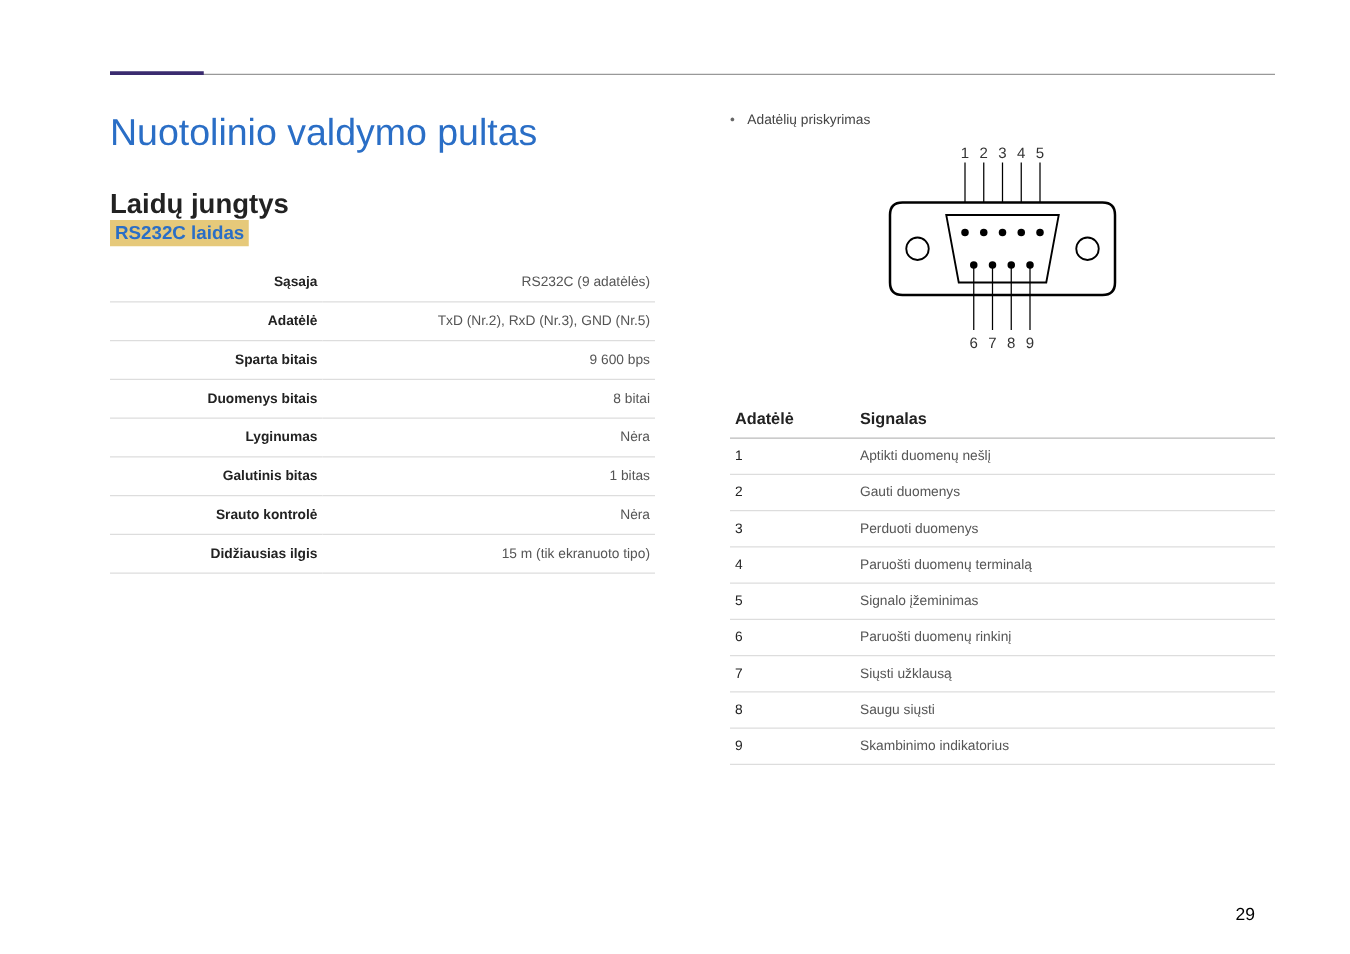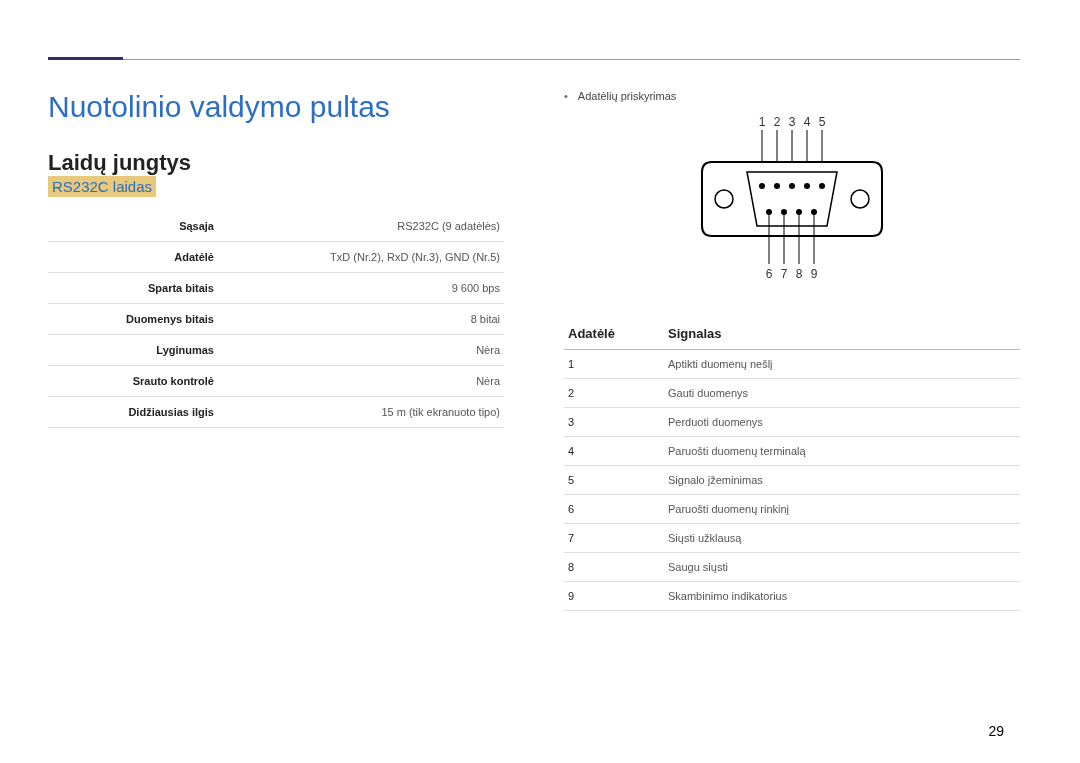--- a/index.html
+++ b/index.html
@@ -5,21 +5,21 @@
   * { margin: 0; padding: 0; box-sizing: border-box; }
   body {
     font-family: Arial, Helvetica, sans-serif;
     background: #fff;
     width: 1080px;
     height: 763px;
     position: relative;
     color: #333;
   }
   .page {
-    padding: 40px 60px 30px 48px;
+    padding: 40px 60px 30px 88px;
   }
   .header-bar {
     border-bottom: 1px solid #999;
     margin-bottom: 30px;
     height: 20px;
     position: relative;
   }
   .header-bar::before {
     content: "";
     position: absolute;
@@ -41,21 +41,21 @@
     color: #2a6ec6;
     margin-bottom: 26px;
   }
   .title-sub {
     font-size: 22px;
     font-weight: bold;
     color: #222;
   }
   .title-sec {
     font-size: 15px;
-    font-weight: normal;
+    font-weight: bold;
     color: #2a6ec6;
     background: #e6c97a;
     display: inline-block;
     padding: 2px 4px;
     margin-bottom: 14px;
   }
   .spec-table {
     width: 100%;
     border-collapse: collapse;
     font-size: 11px;
@@ -146,20 +146,24 @@
             </tr>
             <tr>
               <td>Duomenys bitais</td>
               <td>8 bitai</td>
             </tr>
             <tr>
               <td>Lyginumas</td>
               <td>Nėra</td>
             </tr>
             <tr>
+              <td>Galutinis bitas</td>
+              <td>1 bitas</td>
+            </tr>
+            <tr>
               <td>Srauto kontrolė</td>
               <td>Nėra</td>
             </tr>
             <tr>
               <td>Didžiausias ilgis</td>
               <td>15 m (tik ekranuoto tipo)</td>
             </tr>
           </tbody>
       </table>
     </div>

